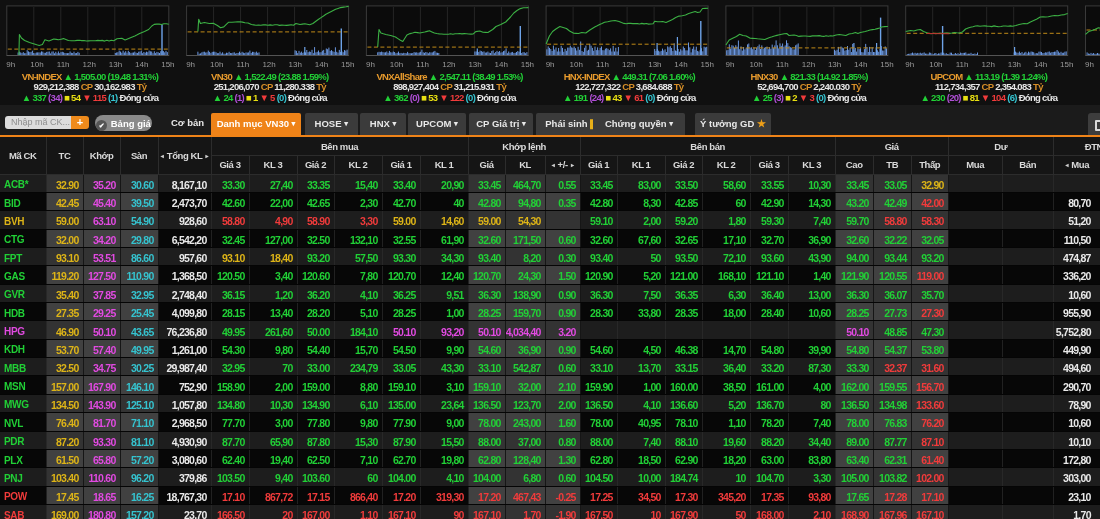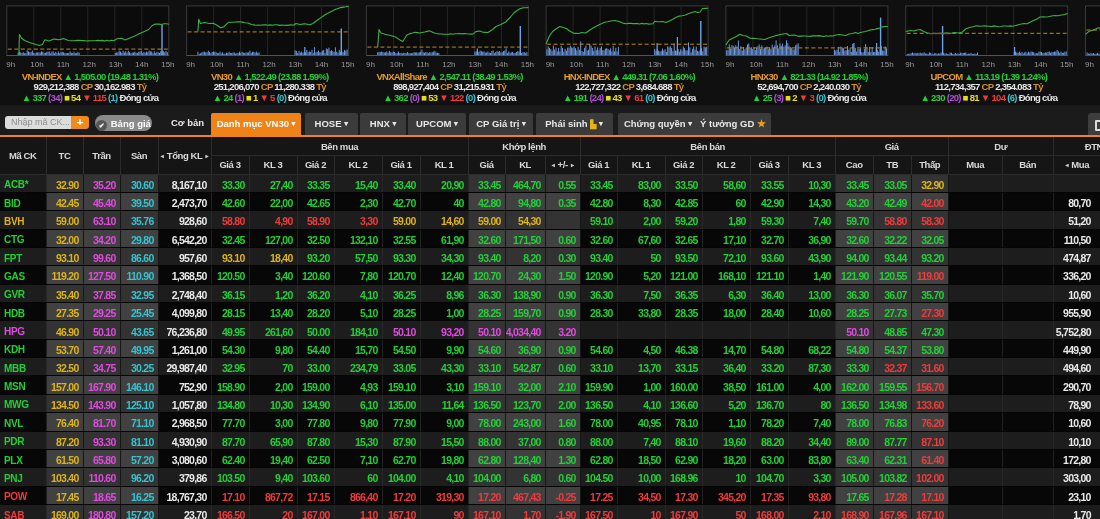--- a/index.html
+++ b/index.html
@@ -199,21 +199,21 @@
 <div id="searchbox">Nhập mã CK...</div>
 <div id="plusbtn">+</div>
 <div id="pill"><span class="chk">✔</span> Bảng giá</div>
 <div id="coban">Cơ bản</div>
 <div class="tab active" style="left:211px;width:90px;">Danh mục VN30 <span class="crt">▾</span></div>
 <div class="tab" style="left:305px;width:52.5px;">HOSE <span class="crt">▾</span></div>
 <div class="tab" style="left:360px;width:46px;">HNX <span class="crt">▾</span></div>
 <div class="tab" style="left:408px;width:58px;">UPCOM <span class="crt">▾</span></div>
 <div class="tab" style="left:469px;width:64px;">CP Giá trị <span class="crt">▾</span></div>
 <div class="tab" style="left:535.5px;width:77px;">Phái sinh <span class="lg">▙</span> <span class="crt">▾</span></div>
-<div class="tab" style="left:618px;width:80px;">Chứng quyền <span class="crt">▾</span></div>
+<div class="tab" style="left:593px;width:92px;">Chứng quyền <span class="crt">▾</span></div>
 <div class="tab" style="left:695px;width:76px;">Ý tưởng GD <span class="star">★</span></div>
 <div id="tbbtn"></div>
       <div id="tbico"></div>
 <div id="tbline"></div>
 </div>
 <table id="board">
       <colgroup>
 <col style="width:46px">
 <col style="width:37px">
 <col style="width:37px">
@@ -238,21 +238,21 @@
 <col style="width:38px">
 <col style="width:37px">
 <col style="width:54px">
 <col style="width:51px">
 <col style="width:47px">
 </colgroup>
 <thead>
 <tr class="h1">
           <th rowspan="2" class="hcell">Mã CK</th>
           <th rowspan="2" class="hcell">TC</th>
-          <th rowspan="2" class="hcell">Trần</th>
+          <th rowspan="2" class="hcell">Khớp</th>
           <th rowspan="2" class="hcell">Sàn</th>
           <th rowspan="2" class="hcell"><span class="arr">◂</span> Tổng KL <span class="arr">▸</span></th>
           <th colspan="6" class="hcell">Bên mua</th>
           <th colspan="3" class="hcell">Khớp lệnh</th>
           <th colspan="6" class="hcell">Bên bán</th>
           <th colspan="3" class="hcell">Giá</th>
           <th colspan="2" class="hcell">Dư</th>
           <th class="hcell dtnnh" style="text-align:left;padding-left:31px;">ĐTNN</th>
         </tr>
 <tr class="h2">
@@ -333,21 +333,21 @@
           <td class="gr" style="color:#21d036">42.49</td>
           <td class="gr" style="color:#f13b3b">42.00</td>
           <td class="d"></td>
           <td class="d"></td>
           <td class="d" style="color:#e9e9e9;padding-right:9px">80,70</td>
         </tr>
 <tr class="odd">
           <td class="tk d" style="color:#ddb417">BVH</td>
           <td class="gr" style="color:#ddb417">59.00</td>
           <td class="gr" style="color:#e14ae1">63.10</td>
-          <td class="gr" style="color:#35c3cf">35.76</td>
+          <td class="gr" style="color:#35c3cf">54.90</td>
           <td class="d" style="color:#e9e9e9">928,60</td>
           <td class="d" style="color:#f13b3b">58.80</td>
           <td class="d" style="color:#f13b3b">4,90</td>
           <td class="d" style="color:#f13b3b">58.90</td>
           <td class="d" style="color:#f13b3b">3,30</td>
           <td class="d" style="color:#ddb417">59.00</td>
           <td class="d" style="color:#ddb417">14,60</td>
           <td class="gr" style="color:#ddb417">59.00</td>
           <td class="gr" style="color:#ddb417">54,30</td>
           <td class="gr" style="color:#ddb417"></td>
@@ -388,21 +388,21 @@
           <td class="gr" style="color:#21d036">32.60</td>
           <td class="gr" style="color:#21d036">32.22</td>
           <td class="gr" style="color:#21d036">32.05</td>
           <td class="d"></td>
           <td class="d"></td>
           <td class="d" style="color:#e9e9e9;padding-right:9px">110,50</td>
         </tr>
 <tr class="odd">
           <td class="tk d" style="color:#21d036">FPT</td>
           <td class="gr" style="color:#ddb417">93.10</td>
-          <td class="gr" style="color:#e14ae1">99.60</td>
+          <td class="gr" style="color:#e14ae1">53.51</td>
           <td class="gr" style="color:#35c3cf">86.60</td>
           <td class="d" style="color:#e9e9e9">957,60</td>
           <td class="d" style="color:#ddb417">93.10</td>
           <td class="d" style="color:#ddb417">18,40</td>
           <td class="d" style="color:#21d036">93.20</td>
           <td class="d" style="color:#21d036">57,50</td>
           <td class="d" style="color:#21d036">93.30</td>
           <td class="d" style="color:#21d036">34,30</td>
           <td class="gr" style="color:#21d036">93.40</td>
           <td class="gr" style="color:#21d036">8,20</td>
@@ -452,21 +452,21 @@
           <td class="tk d" style="color:#21d036">GVR</td>
           <td class="gr" style="color:#ddb417">35.40</td>
           <td class="gr" style="color:#e14ae1">37.85</td>
           <td class="gr" style="color:#35c3cf">32.95</td>
           <td class="d" style="color:#e9e9e9">2,748,40</td>
           <td class="d" style="color:#21d036">36.15</td>
           <td class="d" style="color:#21d036">1,20</td>
           <td class="d" style="color:#21d036">36.20</td>
           <td class="d" style="color:#21d036">4,10</td>
           <td class="d" style="color:#21d036">36.25</td>
-          <td class="d" style="color:#21d036">8,96</td>
+          <td class="d" style="color:#21d036">9,51</td>
           <td class="gr" style="color:#21d036">36.30</td>
           <td class="gr" style="color:#21d036">138,90</td>
           <td class="gr" style="color:#21d036">0.90</td>
           <td class="d" style="color:#21d036">36.30</td>
           <td class="d" style="color:#21d036">7,50</td>
           <td class="d" style="color:#21d036">36.35</td>
           <td class="d" style="color:#21d036">6,30</td>
           <td class="d" style="color:#21d036">36.40</td>
           <td class="d" style="color:#21d036">13,00</td>
           <td class="gr" style="color:#21d036">36.30</td>
@@ -545,21 +545,21 @@
           <td class="d" style="color:#21d036">54.50</td>
           <td class="d" style="color:#21d036">9,90</td>
           <td class="gr" style="color:#21d036">54.60</td>
           <td class="gr" style="color:#21d036">36,90</td>
           <td class="gr" style="color:#21d036">0.90</td>
           <td class="d" style="color:#21d036">54.60</td>
           <td class="d" style="color:#21d036">4,50</td>
           <td class="d" style="color:#21d036">46.38</td>
           <td class="d" style="color:#21d036">14,70</td>
           <td class="d" style="color:#21d036">54.80</td>
-          <td class="d" style="color:#21d036">68,22</td>
+          <td class="d" style="color:#21d036">39,90</td>
           <td class="gr" style="color:#21d036">54.80</td>
           <td class="gr" style="color:#21d036">54.37</td>
           <td class="gr" style="color:#21d036">53.80</td>
           <td class="d"></td>
           <td class="d"></td>
           <td class="d" style="color:#e9e9e9;padding-right:9px">449,90</td>
         </tr>
 <tr class="odd">
           <td class="tk d" style="color:#21d036">MBB</td>
           <td class="gr" style="color:#ddb417">32.50</td>
@@ -590,21 +590,21 @@
         </tr>
 <tr class="even">
           <td class="tk d" style="color:#21d036">MSN</td>
           <td class="gr" style="color:#ddb417">157.00</td>
           <td class="gr" style="color:#e14ae1">167.90</td>
           <td class="gr" style="color:#35c3cf">146.10</td>
           <td class="d" style="color:#e9e9e9">752,90</td>
           <td class="d" style="color:#21d036">158.90</td>
           <td class="d" style="color:#21d036">2,00</td>
           <td class="d" style="color:#21d036">159.00</td>
-          <td class="d" style="color:#21d036">4,93</td>
+          <td class="d" style="color:#21d036">8,80</td>
           <td class="d" style="color:#21d036">159.10</td>
           <td class="d" style="color:#21d036">3,10</td>
           <td class="gr" style="color:#21d036">159.10</td>
           <td class="gr" style="color:#21d036">32,00</td>
           <td class="gr" style="color:#21d036">2.10</td>
           <td class="d" style="color:#21d036">159.90</td>
           <td class="d" style="color:#21d036">1,00</td>
           <td class="d" style="color:#21d036">160.00</td>
           <td class="d" style="color:#21d036">38,50</td>
           <td class="d" style="color:#21d036">161.00</td>
@@ -620,21 +620,21 @@
           <td class="tk d" style="color:#21d036">MWG</td>
           <td class="gr" style="color:#ddb417">134.50</td>
           <td class="gr" style="color:#e14ae1">143.90</td>
           <td class="gr" style="color:#35c3cf">125.10</td>
           <td class="d" style="color:#e9e9e9">1,057,80</td>
           <td class="d" style="color:#21d036">134.80</td>
           <td class="d" style="color:#21d036">10,30</td>
           <td class="d" style="color:#21d036">134.90</td>
           <td class="d" style="color:#21d036">6,10</td>
           <td class="d" style="color:#21d036">135.00</td>
-          <td class="d" style="color:#21d036">11,64</td>
+          <td class="d" style="color:#21d036">23,64</td>
           <td class="gr" style="color:#21d036">136.50</td>
           <td class="gr" style="color:#21d036">123,70</td>
           <td class="gr" style="color:#21d036">2.00</td>
           <td class="d" style="color:#21d036">136.50</td>
           <td class="d" style="color:#21d036">4,10</td>
           <td class="d" style="color:#21d036">136.60</td>
           <td class="d" style="color:#21d036">5,20</td>
           <td class="d" style="color:#21d036">136.70</td>
           <td class="d" style="color:#21d036">80</td>
           <td class="gr" style="color:#21d036">136.50</td>
@@ -738,21 +738,21 @@
           <td class="d" style="color:#21d036">9,40</td>
           <td class="d" style="color:#21d036">103.60</td>
           <td class="d" style="color:#21d036">60</td>
           <td class="d" style="color:#21d036">104.00</td>
           <td class="d" style="color:#21d036">4,10</td>
           <td class="gr" style="color:#21d036">104.00</td>
           <td class="gr" style="color:#21d036">6,80</td>
           <td class="gr" style="color:#21d036">0.60</td>
           <td class="d" style="color:#21d036">104.50</td>
           <td class="d" style="color:#21d036">10,00</td>
-          <td class="d" style="color:#21d036">168.96</td>
+          <td class="d" style="color:#21d036">184.74</td>
           <td class="d" style="color:#21d036">10</td>
           <td class="d" style="color:#21d036">104.70</td>
           <td class="d" style="color:#21d036">3,30</td>
           <td class="gr" style="color:#21d036">105.00</td>
           <td class="gr" style="color:#21d036">103.82</td>
           <td class="gr" style="color:#f13b3b">102.00</td>
           <td class="d"></td>
           <td class="d"></td>
           <td class="d" style="color:#e9e9e9;padding-right:9px">303,00</td>
         </tr>

